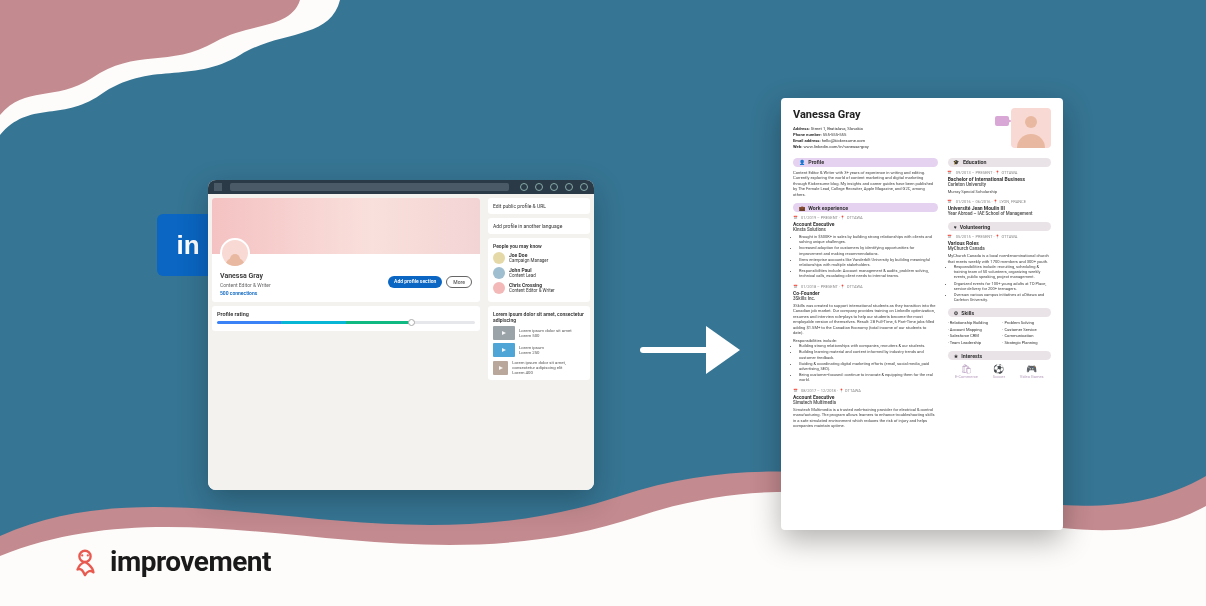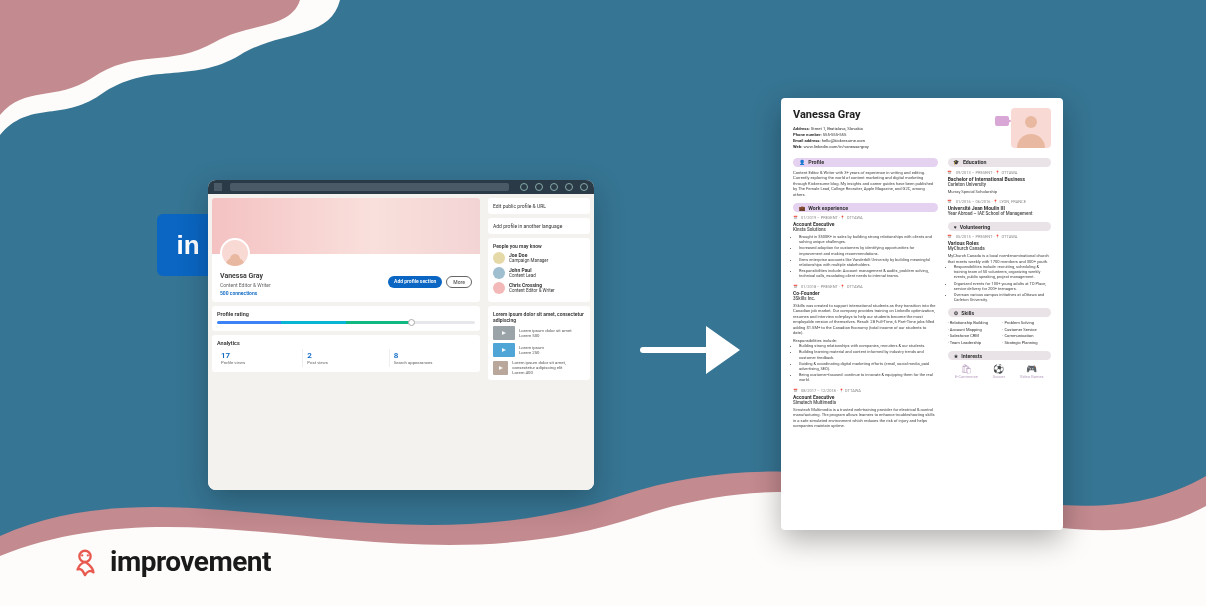--- a/index.html
+++ b/index.html
@@ -162,37 +162,20 @@
         </div>
       </div>
 
       <div class="card">
         <div class="section-title">Profile rating</div>
         <div class="slider-track">
             <div class="slider-knob"></div>
           </div>
       </div>
 
-      <div class="card">
-        <div class="section-title">Analytics</div>
-        <div class="analytics" id="analytics-row">
-            <div class="an-cell">
-              <div class="an-num">17</div>
-              <div class="an-lbl">Profile views</div>
-            </div>
-            <div class="an-cell">
-              <div class="an-num">2</div>
-              <div class="an-lbl">Post views</div>
-            </div>
-            <div class="an-cell">
-              <div class="an-num">8</div>
-              <div class="an-lbl">Search appearances</div>
-            </div>
-          </div>
-      </div>
     </div>
 
     <div class="b-side">
       <div class="card"><span>Edit public profile &amp; URL</span></div>
       <div class="card"><span>Add profile in another language</span></div>
       <div class="card">
         <div class="side-title">People you may know</div>
         <div id="pymk-list">
             <div class="pymk-item">
               <div class="pymk-ava" style="background:#e6d9a8"></div>

